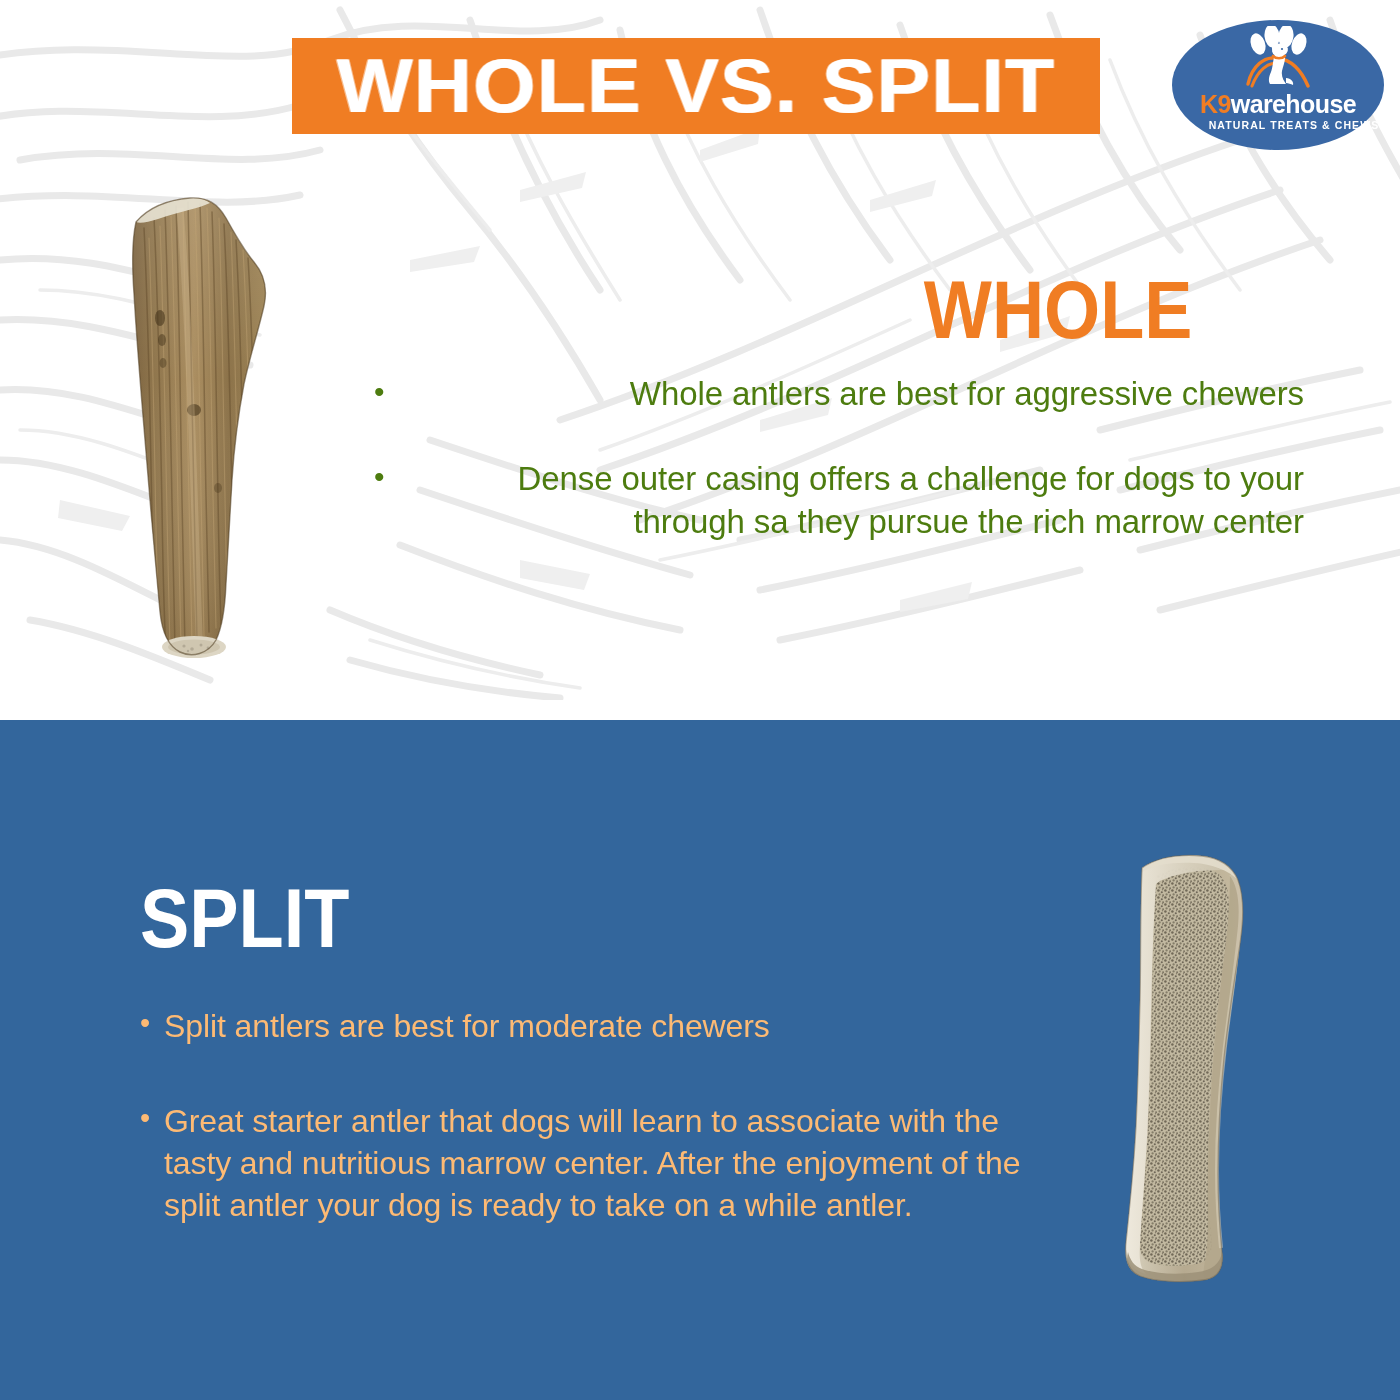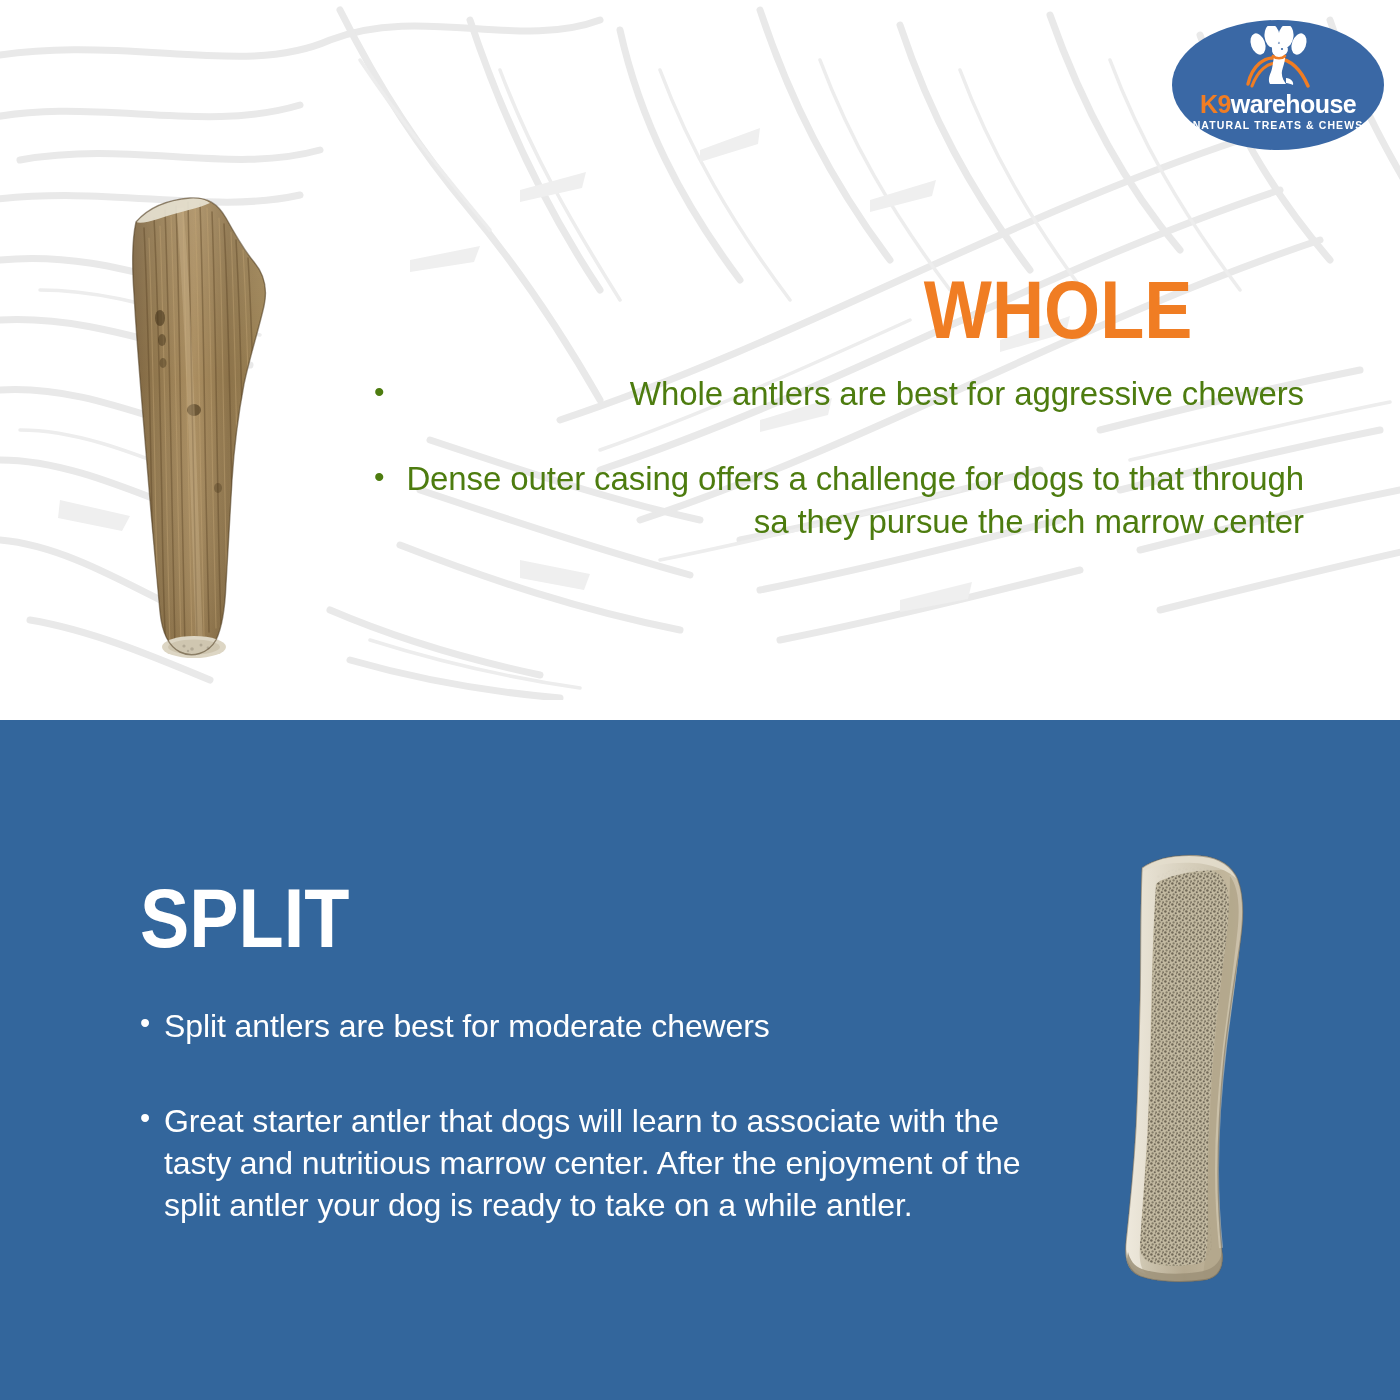--- a/index.html
+++ b/index.html
@@ -94,21 +94,21 @@
     font-family: "Liberation Sans", sans-serif;
     font-weight: bold;
     font-size: 25px;
     line-height: 1;
     letter-spacing: -0.6px;
   }
   .logo-k9 { color: #F07D23; }
   .logo-warehouse { color: #ffffff; }
   .logo-tagline {
     position: absolute;
-    left: 0;
+    left: 16px;
     top: 99px;
     width: 212px;
     text-align: center;
     font-family: "Liberation Sans", sans-serif;
     font-weight: bold;
     font-size: 10.5px;
     letter-spacing: 1.1px;
     color: #ffffff;
   }
 
@@ -196,21 +196,21 @@
   .bullet-list-dark {
     list-style: none;
     margin: 0;
     padding: 0;
   }
   .bullet-list-dark li {
     position: relative;
     font-family: "Liberation Sans", sans-serif;
     font-size: 32px;
     line-height: 1.32;
-    color: #ffffff;
+    color: #fdba74;
     padding-left: 24px;
     margin-bottom: 52px;
     letter-spacing: -0.1px;
   }
   .bullet-list-dark li::before {
     content: "\2022";
     position: absolute;
     left: 0;
     top: -1px;
     font-size: 29px;
@@ -290,20 +290,23 @@
         <path d="M 870 200 l 66 -20 l -4 16 l -62 16 z"></path>
         <path d="M 1000 340 l 70 -24 l -4 17 l -66 19 z"></path>
         <path d="M 760 420 l 72 -22 l -4 17 l -68 17 z"></path>
         <path d="M 520 560 l 70 14 l -6 16 l -64 -12 z"></path>
         <path d="M 900 600 l 72 -18 l -4 17 l -68 13 z"></path>
         <path d="M 140 350 l 70 10 l -6 16 l -64 -8 z"></path>
         <path d="M 60 500 l 70 16 l -8 15 l -64 -13 z"></path>
       </g>
     </svg>
 
+    <div class="header-banner">
+      <div class="header-title">WHOLE VS. SPLIT</div>
+    </div>
 
     <div class="logo-oval">
       <svg class="logo-graphic" viewBox="0 0 100 66">
 
         <ellipse cx="30" cy="18" rx="7" ry="11" fill="#ffffff" transform="rotate(-20 30 18)"></ellipse>
         <ellipse cx="44" cy="10" rx="7.5" ry="11.5" fill="#ffffff" transform="rotate(-6 44 10)"></ellipse>
         <ellipse cx="58" cy="10" rx="7.5" ry="11.5" fill="#ffffff" transform="rotate(6 58 10)"></ellipse>
         <ellipse cx="71" cy="18" rx="7" ry="11" fill="#ffffff" transform="rotate(20 71 18)"></ellipse>
 
         <path d="M 20 58 C 24 40 36 30 50 32 C 64 34 74 46 80 60" stroke="#F07D23" stroke-width="3.4" fill="none" stroke-linecap="round"></path>
@@ -413,21 +416,21 @@
                C 112 328 110 362 108 396 C 107 420 104 440 98 452
                C 90 466 74 470 62 464 C 50 458 44 444 42 424
                C 39 392 36 358 33 324 C 30 288 27 252 24 216
                C 21 178 18 142 16 106 C 14 78 14 52 18 34 Z" fill="none" stroke="#4f3c21" stroke-width="1.4" opacity="0.55"></path>
     </svg>
 
     <div class="whole-content">
       <h2 class="heading-whole">WHOLE</h2>
       <ul class="bullet-list-light">
         <li>Whole antlers are best for aggressive chewers</li>
-        <li>Dense outer casing offers a challenge for dogs to that through sa they pursue the rich marrow center</li>
+        <li>Dense outer casing offers a challenge for dogs to your through sa they pursue the rich marrow center</li>
       </ul>
     </div>
 
   </div>
 
   <div class="bottom-section">
 
     <div class="split-content">
       <h2 class="heading-split">SPLIT</h2>
       <ul class="bullet-list-dark">

